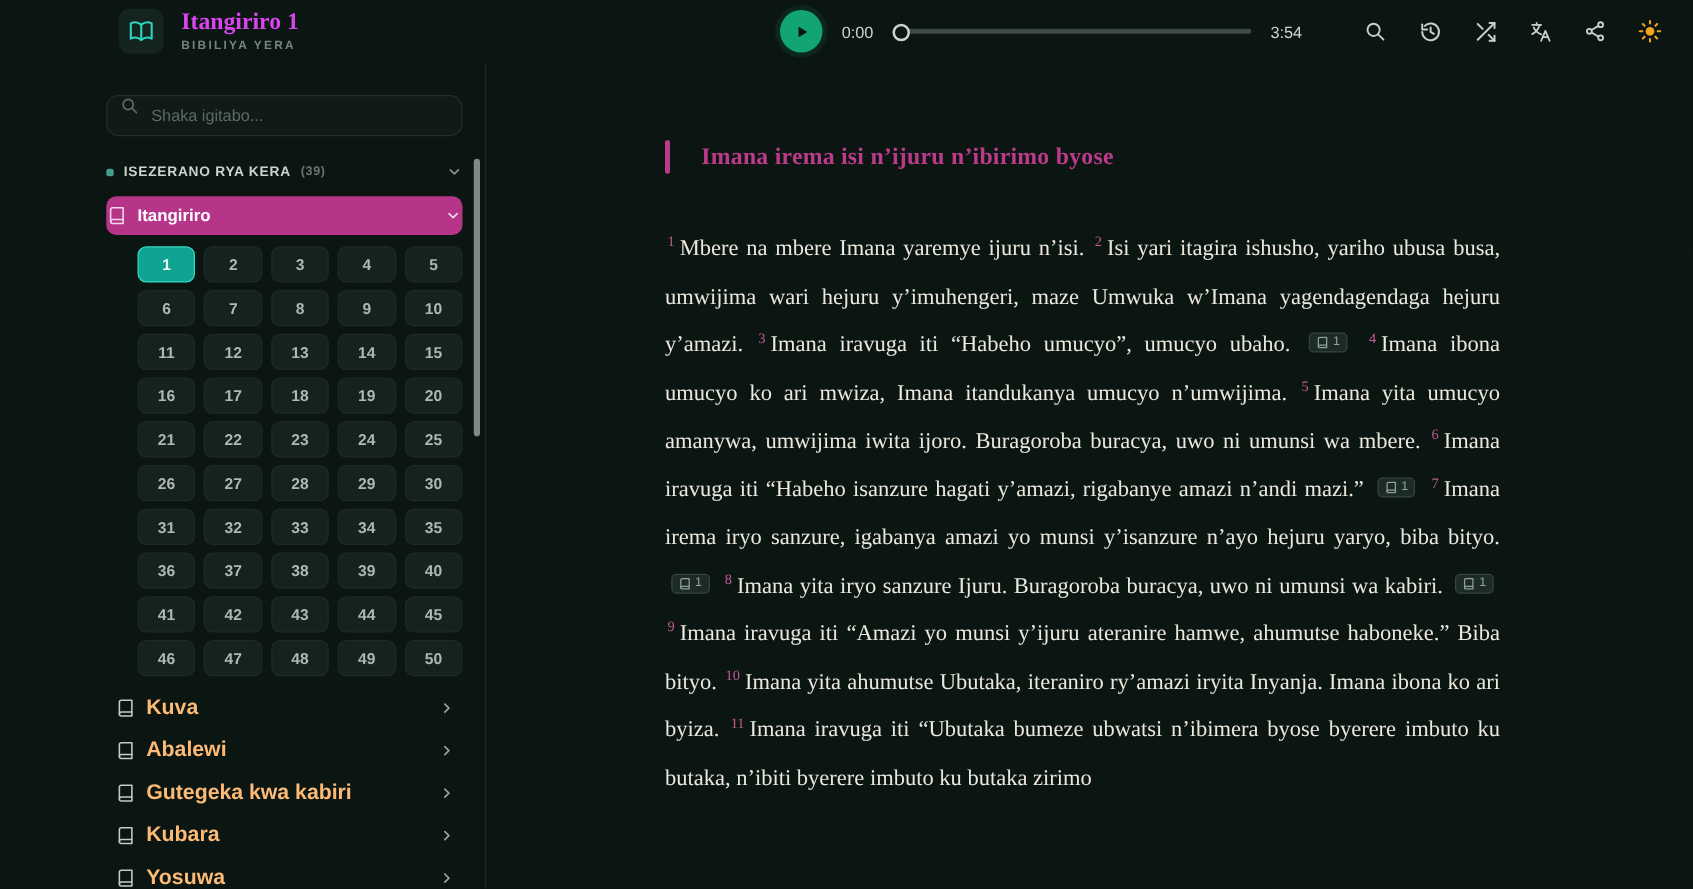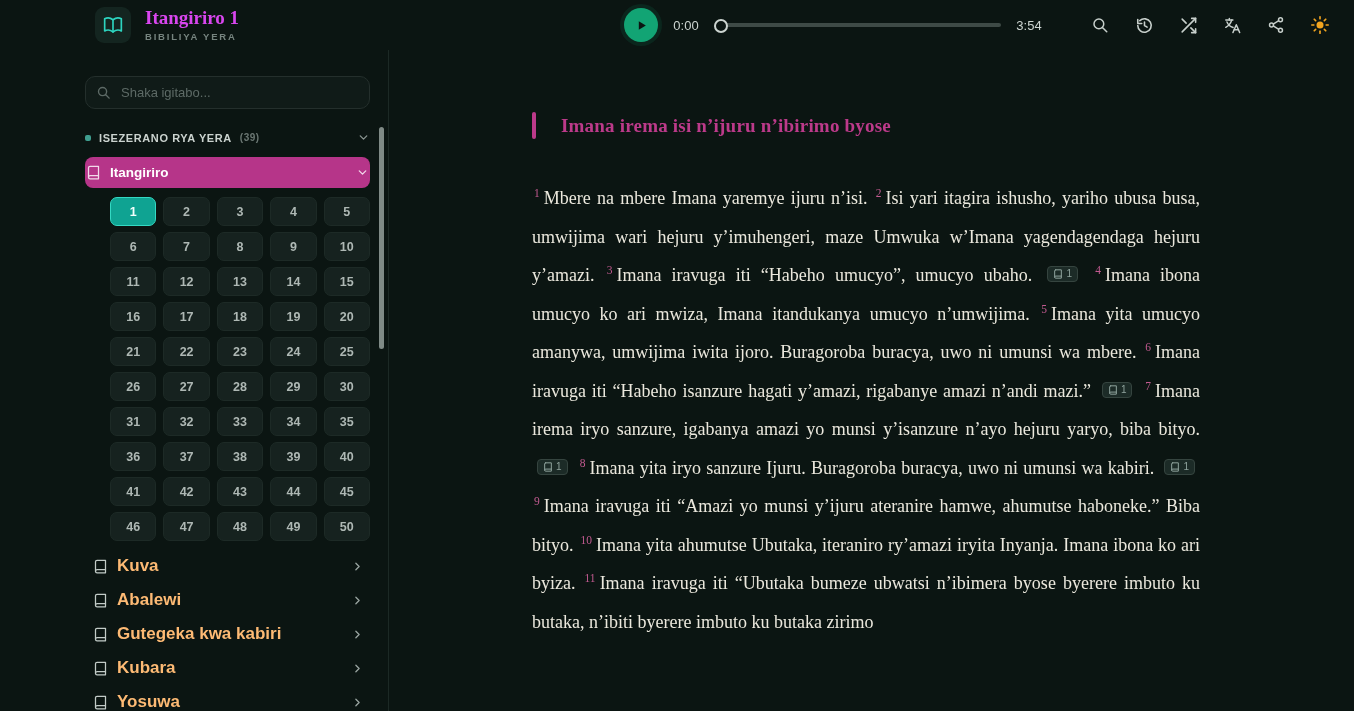--- a/index.html
+++ b/index.html
@@ -30,21 +30,21 @@
             color:#c7cfcb;display:flex;align-items:center;justify-content:center;}
   .icon-btn.sun{color:#f1a41f;}
 
   
   .body{display:flex;height:661px;}
 
   
   .sidebar{position:relative;width:389px;box-sizing:border-box;border-right:1px solid #1c2925;
            padding:26px 18px 0 85px;flex:0 0 auto;overflow:hidden;}
   .search-box{position:relative;height:31px;background:#101b18;border:1px solid #242f2c;border-radius:10px;
-              display:flex;align-items:center;padding:0 10px;gap:8px;}
+              display:flex;padding:0 10px;gap:8px;}
   .search-box input{flex:1;background:transparent;border:none;outline:none;color:#c9d1cd;
                     font-size:13px;font-family:"Liberation Sans",sans-serif;}
   .search-box input::placeholder{color:#5d6a66;}
   .search-box .mag{color:#5d6a66;flex:0 0 auto;display:flex;}
 
   .testament-row{margin-top:22px;display:flex;align-items:center;gap:8px;cursor:pointer;}
   .testament-dot{width:6px;height:6px;border-radius:2px;background:#3f9e8f;flex:0 0 auto;}
   .testament-label{font-size:11px;font-weight:700;letter-spacing:0.6px;color:#cbd3cf;}
   .testament-count{font-size:10px;color:#6b7773;font-weight:700;letter-spacing:0.5px;}
   .testament-row .chev{margin-left:auto;color:#8a9591;display:flex;}
@@ -199,21 +199,21 @@
           <svg width="15" height="15" viewBox="0 0 24 24" fill="none" stroke="currentColor" stroke-width="2.2" stroke-linecap="round">
             <circle cx="10.5" cy="10.5" r="6.5"></circle>
               <line x1="15.6" y1="15.6" x2="21" y2="21"></line>
           </svg>
         </span>
         <input type="text" placeholder="Shaka igitabo..." style="">
       </div>
 
       <div class="testament-row">
         <span class="testament-dot"></span>
-        <span class="testament-label">ISEZERANO RYA YERA</span>
+        <span class="testament-label">ISEZERANO RYA KERA</span>
         <span class="testament-count">(39)</span>
         <span class="chev">
           <svg width="13" height="13" viewBox="0 0 24 24" fill="none" stroke="currentColor" stroke-width="2.4" stroke-linecap="round" stroke-linejoin="round">
               <path d="M6 9l6 6 6-6"></path>
             </svg>
         </span>
       </div>
 
       <div class="current-book">
         <span class="bicon">

